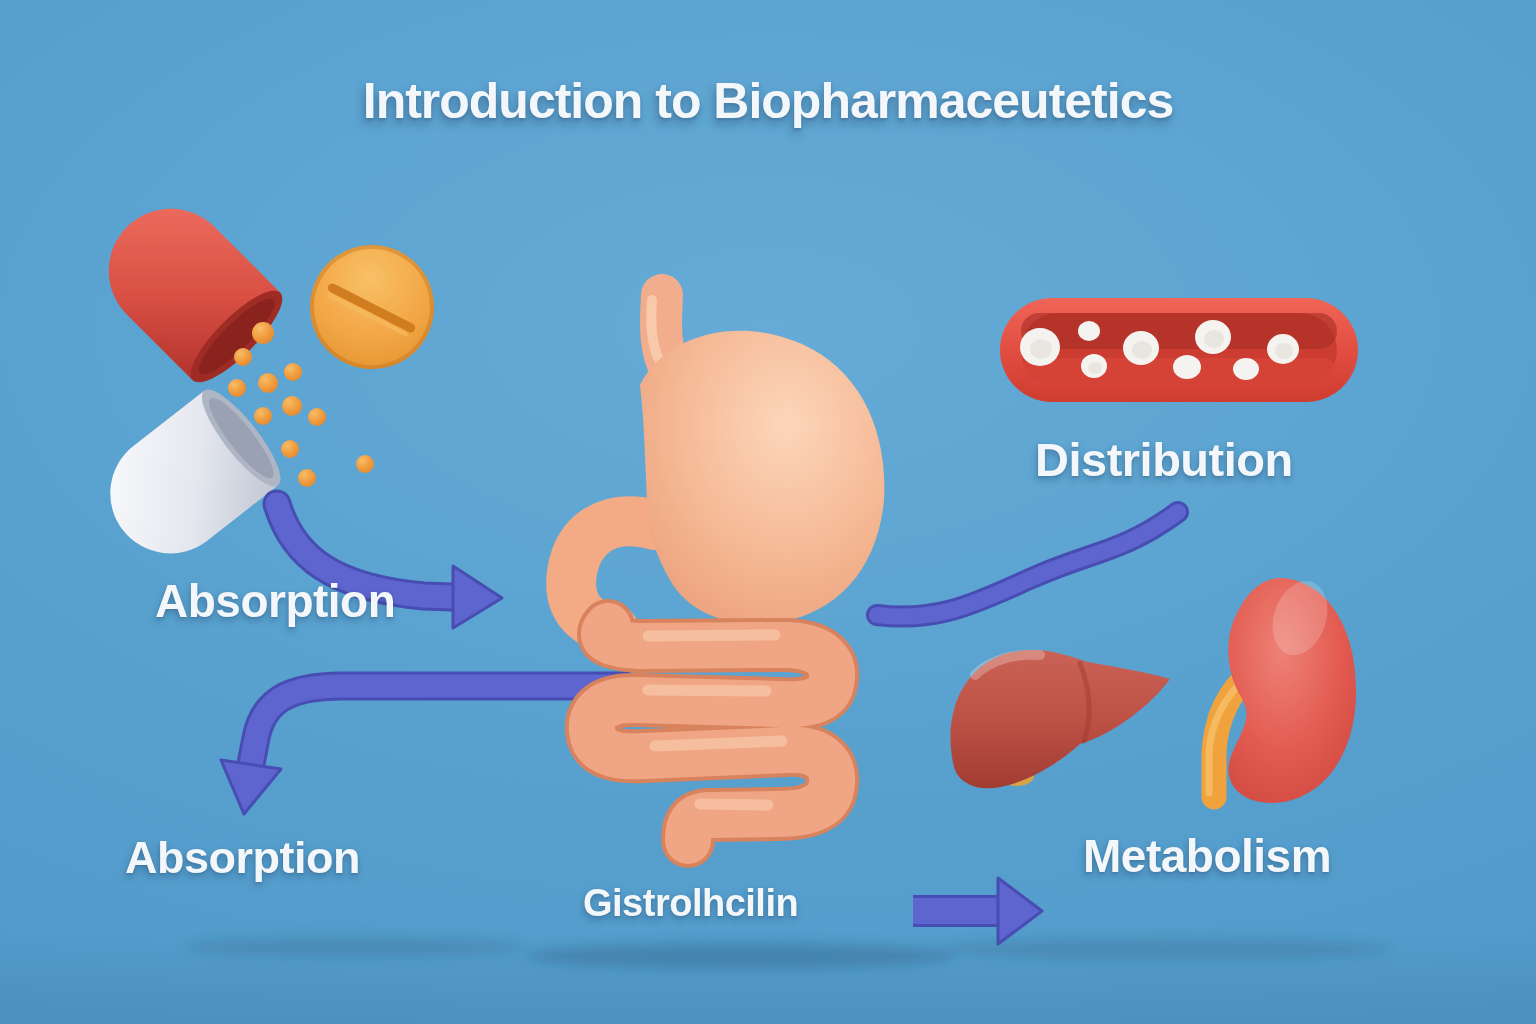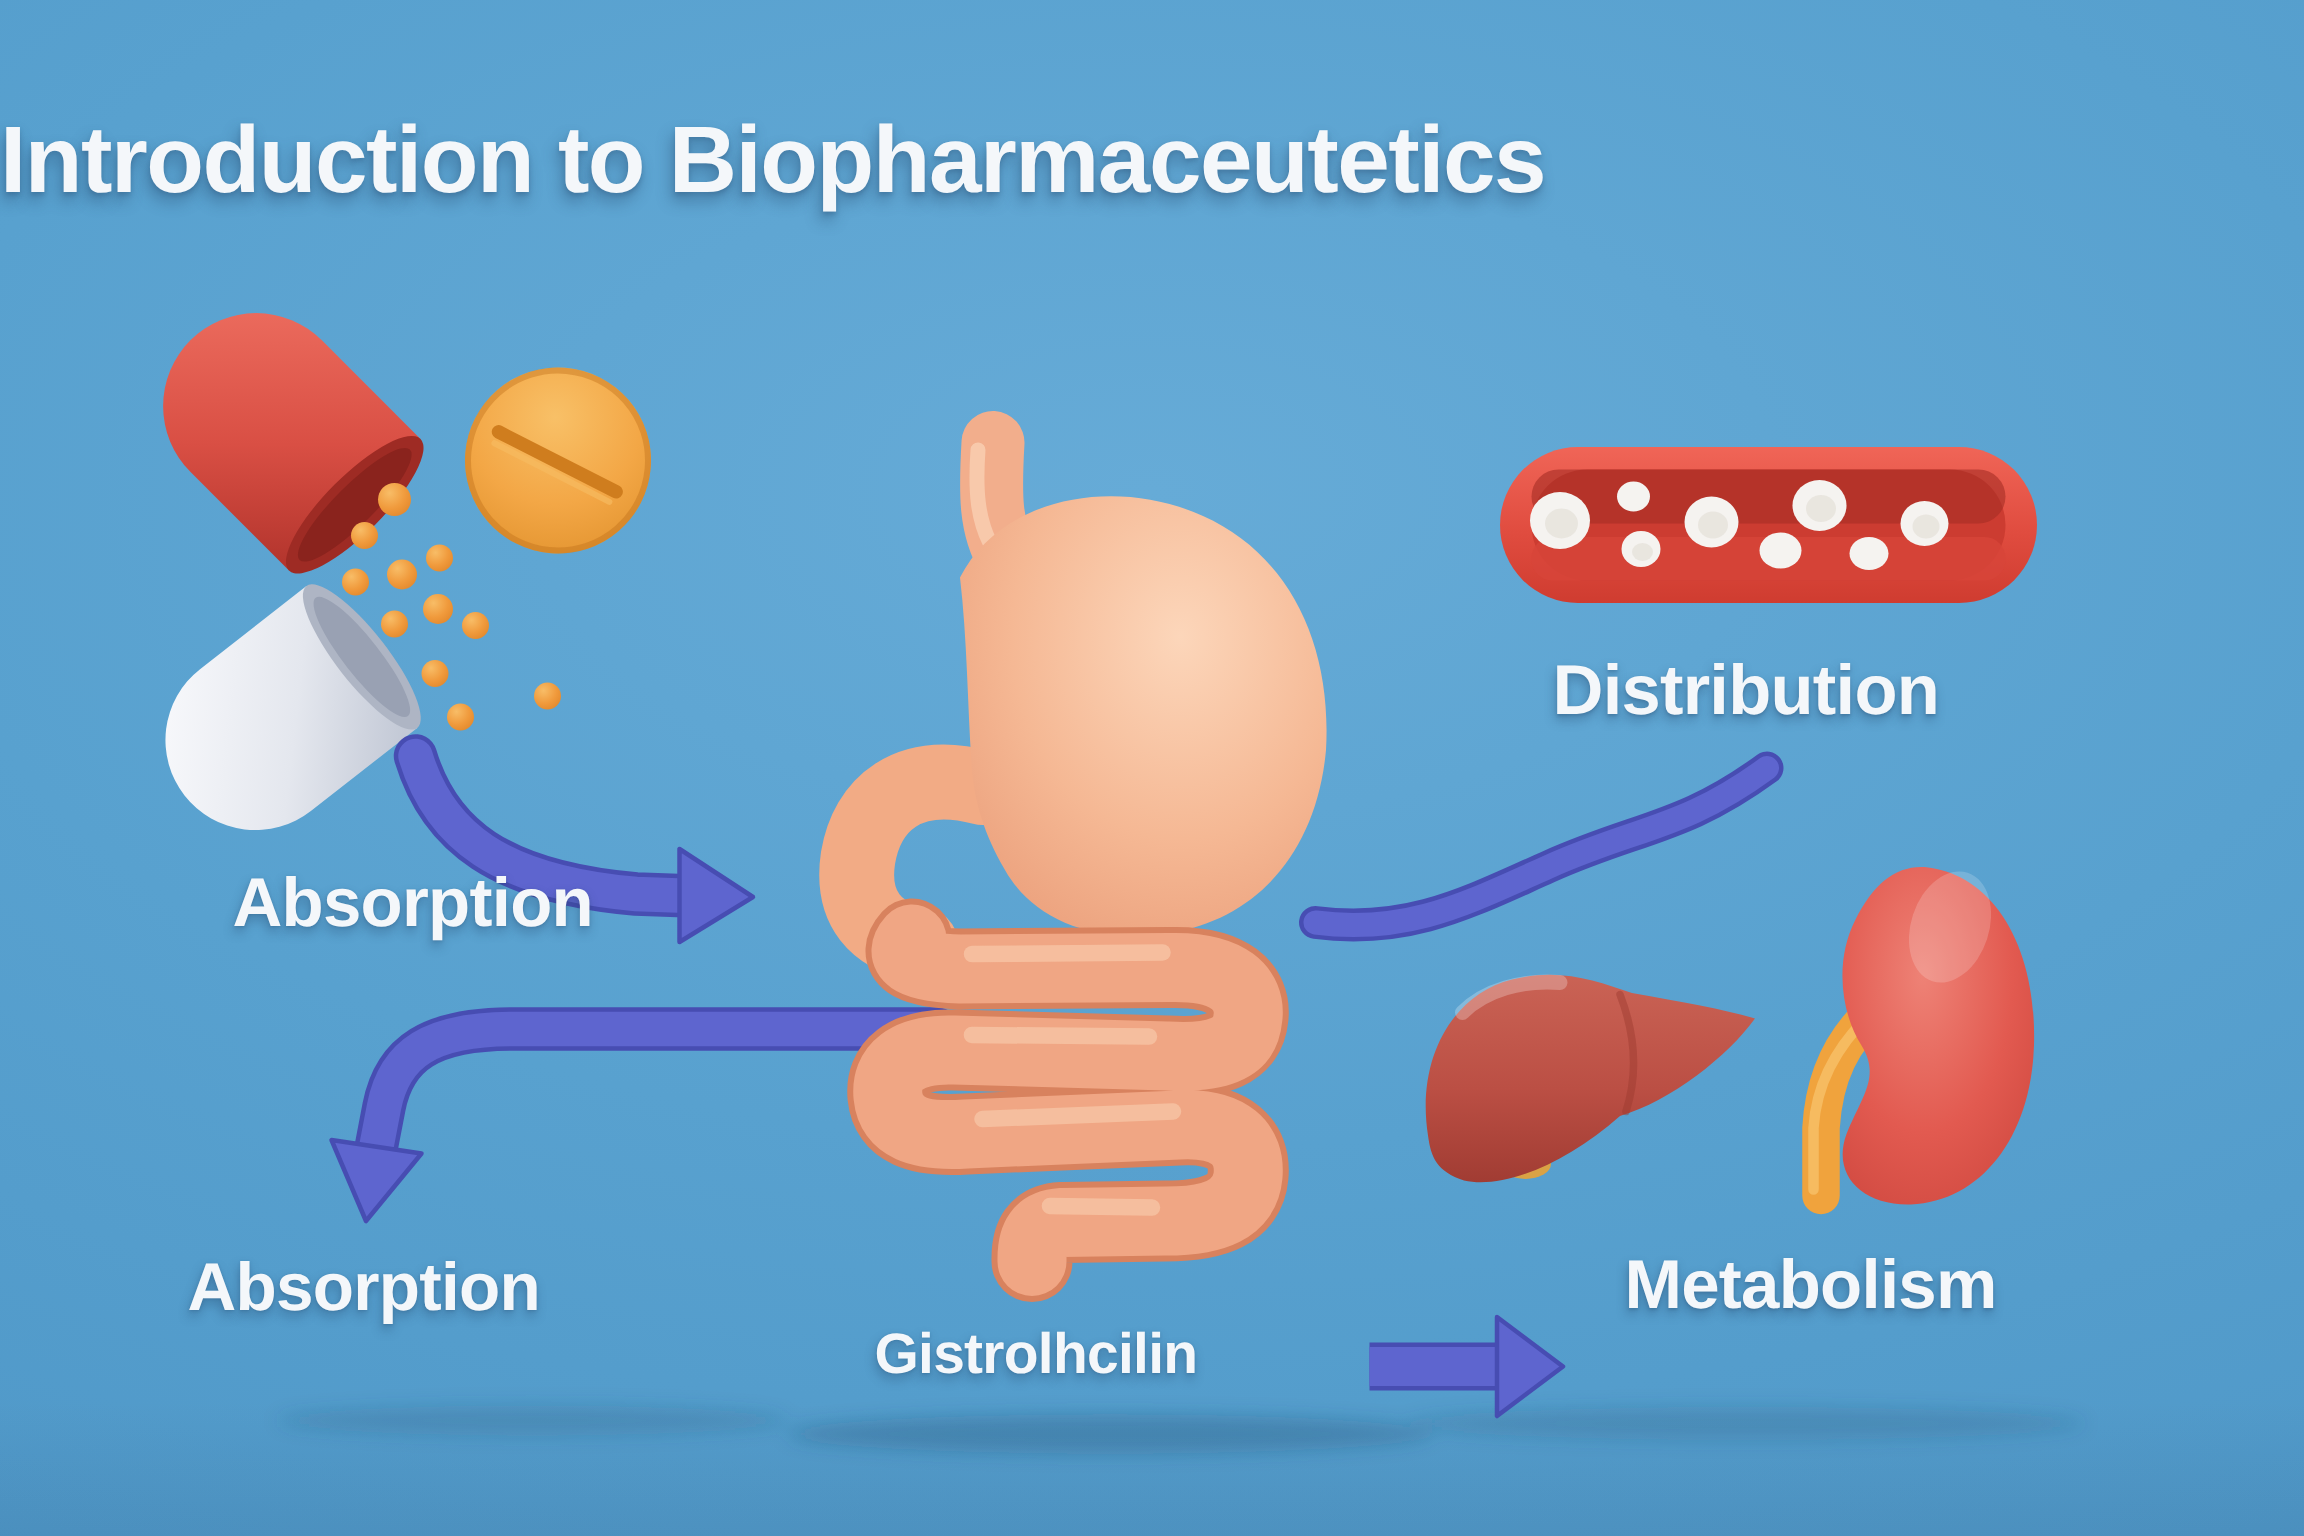--- a/index.html
+++ b/index.html
@@ -12,21 +12,21 @@
     position:absolute;left:0;right:0;bottom:0;height:90px;
     background:linear-gradient(rgba(30,60,95,0) 0%, rgba(30,60,95,0.10) 100%);
   }
   svg{position:absolute;left:0;top:0;}
   .label{
     position:absolute;color:#f4f7fa;font-weight:700;letter-spacing:-0.5px;
     text-shadow:-1px 4px 7px rgba(35,68,105,.38), 0 1px 2px rgba(35,68,105,.25);
     white-space:nowrap;line-height:1;
   }
   .title{
-    left:0;right:0;top:76px;font-size:63px;letter-spacing:-1px;
+    left:0;right:0;top:76px;text-align:center;font-size:50px;letter-spacing:-1px;
     text-shadow:-2px 6px 10px rgba(35,68,105,.42), 0 2px 3px rgba(35,68,105,.25);
   }
   .lbl-absorption-top{left:155px;top:578px;font-size:46px;}
   .lbl-absorption-bottom{left:125px;top:835px;font-size:45px;}
   .lbl-distribution{left:1035px;top:436px;font-size:47px;}
   .lbl-metabolism{left:1083px;top:833px;font-size:46px;}
   .lbl-center{left:583px;top:884px;font-size:38px;}
 </style>
 </head>
 <body>

